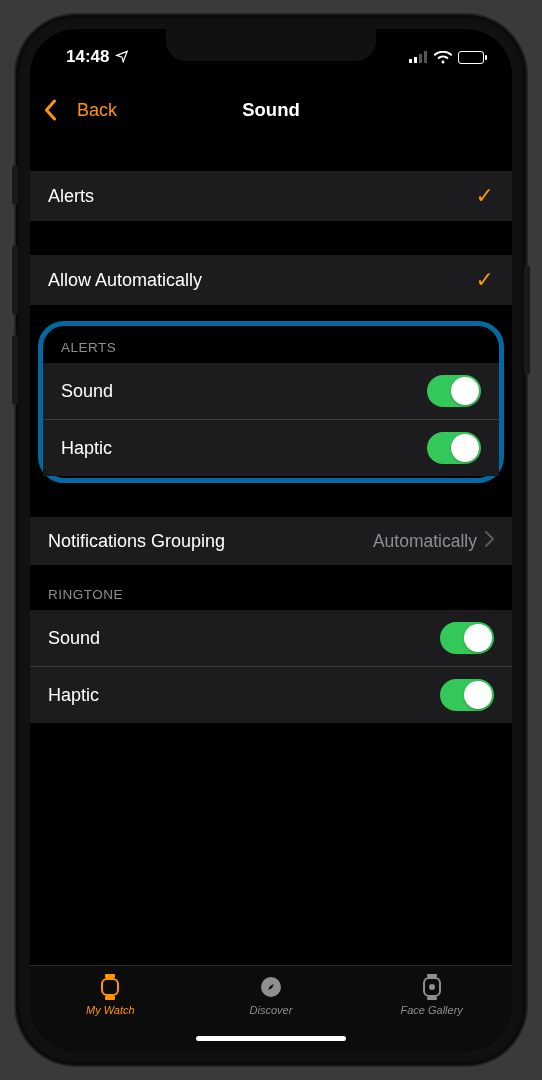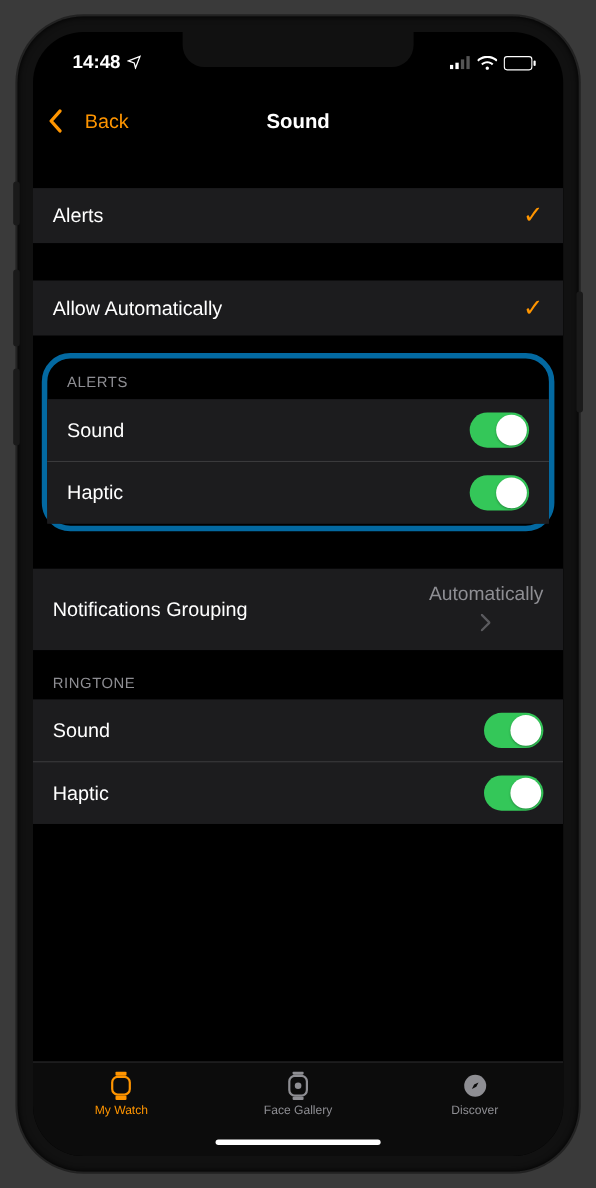--- a/index.html
+++ b/index.html
@@ -60,21 +60,21 @@
     color: #8e8e93; font-size: 13.5px; letter-spacing: 0.5px; padding: 22px 18px 8px; text-transform: uppercase;
   }
   .row {
     display: flex; align-items: center; justify-content: space-between;
     padding: 12px 18px; min-height: 48px; color: #fff; font-size: 18px; font-weight: 400;
     background: #1c1c1e;
   }
   .row + .row { border-top: 0.5px solid #3a3a3c; }
   .group-gap { height: 34px; }
   .checkmark { color: #ff9500; font-size: 22px; font-weight: 400; }
-  .row-right { display:flex; align-items:center; gap:8px;flex-direction:column; }
+  .row-right { display:flex; align-items:center; gap:8px; }
   .value-label { color: #8e8e93; font-size: 17.5px; }
   .chevron { color: #5a5a5e; }
   
   .toggle {
     width: 54px; height: 32px; background: #34c759; border-radius: 16px; position: relative;
   }
   .toggle-knob {
     width: 28px; height: 28px; background: #fff; border-radius: 50%;
     position: absolute; right: 2px; top: 2px;
     box-shadow: 0 1px 2px rgba(0,0,0,0.3);
@@ -85,21 +85,21 @@
     margin: 0 8px; padding-bottom: 2px;
   }
   .highlight-box .section-header { padding-top: 14px; }
   
   .tab-bar {
     height: 86px; border-top: 0.5px solid #2a2a2c;
     display:flex; align-items:flex-start; justify-content:space-around;
     padding-top: 8px;
     background: #0c0c0c;
   }
-  .tab-item { display:flex; flex-direction:column; align-items:center; gap:4px; color:#8e8e93; font-size:11px; width:33%; }
+  .tab-item { display:flex; flex-direction:column; align-items:center; gap:4px; color:#8e8e93; font-size:11px; width:33%;font-style:italic; }
   .tab-item.active { color:#ff9500; }
   .tab-icon { width:26px; height:26px; display:flex; align-items:center; justify-content:center; }
   .home-indicator {
     position:absolute; bottom:10px; left:50%; transform:translateX(-50%);
     width:150px; height:5px; background:#fff; border-radius:3px;
   }
 </style>
 </head>
 <body>
 
@@ -226,35 +226,35 @@
           <svg width="24" height="26" viewBox="0 0 24 26">
               <rect x="7" y="0" width="10" height="4" rx="1" fill="#ff9500"></rect>
               <rect x="7" y="22" width="10" height="4" rx="1" fill="#ff9500"></rect>
               <rect x="4" y="5" width="16" height="16" rx="5" fill="none" stroke="#ff9500" stroke-width="2"></rect>
             </svg>
         </div>
         <span>My Watch</span>
       </div>
       <div class="tab-item">
         <div class="tab-icon">
+          <svg width="24" height="24" viewBox="0 0 24 24">
+              <circle cx="12" cy="12" r="10" fill="#8e8e93"></circle>
+              <path d="M15 9 L13 13 L9 15 L11 11 Z" fill="#0c0c0c"></path>
+            </svg>
+        </div>
+        <span>Discover</span>
+      </div>
+      <div class="tab-item">
+        <div class="tab-icon">
           <svg width="22" height="26" viewBox="0 0 22 26">
               <rect x="6" y="0" width="10" height="3" rx="1" fill="#8e8e93"></rect>
               <rect x="6" y="23" width="10" height="3" rx="1" fill="#8e8e93"></rect>
               <rect x="3" y="4" width="16" height="18" rx="5" fill="none" stroke="#8e8e93" stroke-width="2"></rect>
               <circle cx="11" cy="13" r="3" fill="#8e8e93"></circle>
             </svg>
         </div>
         <span>Face Gallery</span>
       </div>
-      <div class="tab-item">
-        <div class="tab-icon">
-          <svg width="24" height="24" viewBox="0 0 24 24">
-              <circle cx="12" cy="12" r="10" fill="#8e8e93"></circle>
-              <path d="M15 9 L13 13 L9 15 L11 11 Z" fill="#0c0c0c"></path>
-            </svg>
-        </div>
-        <span>Discover</span>
-      </div>
     </div>
 
     <div class="home-indicator"></div>
   </div>
 </div>
 
 </body></html>

